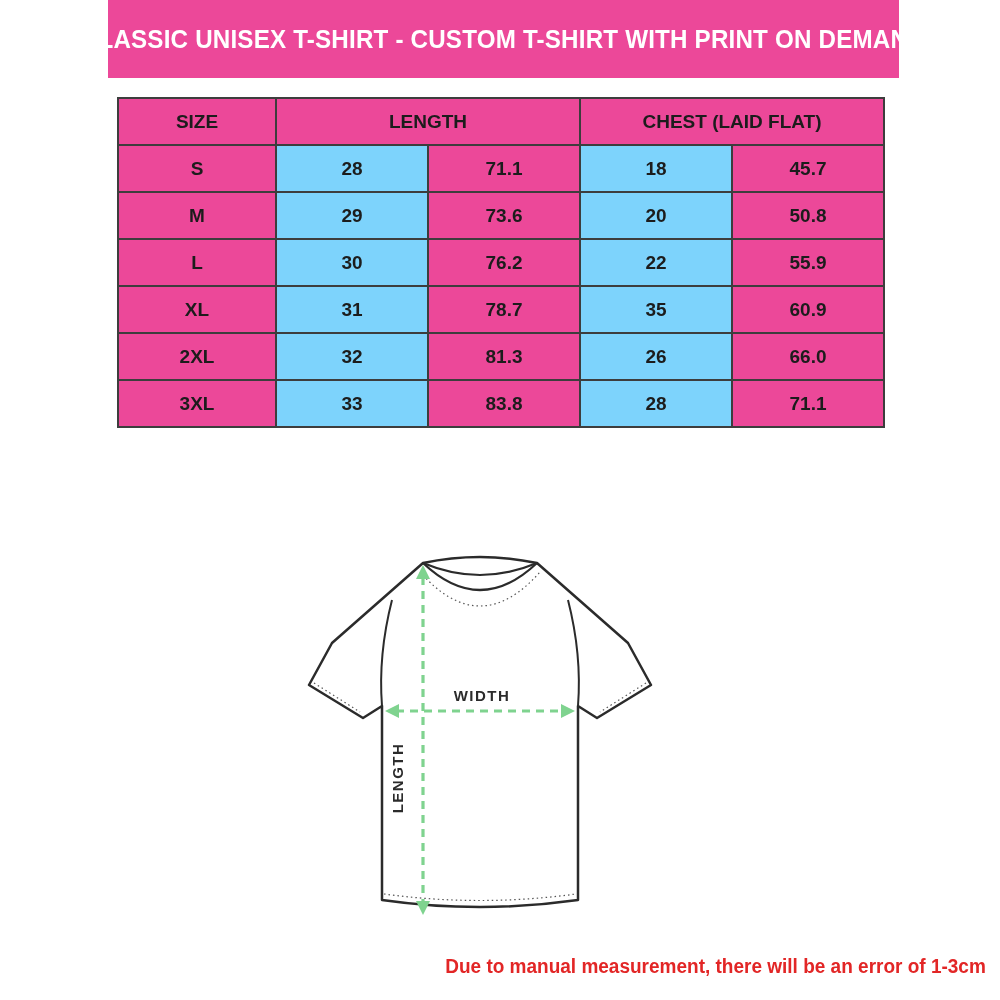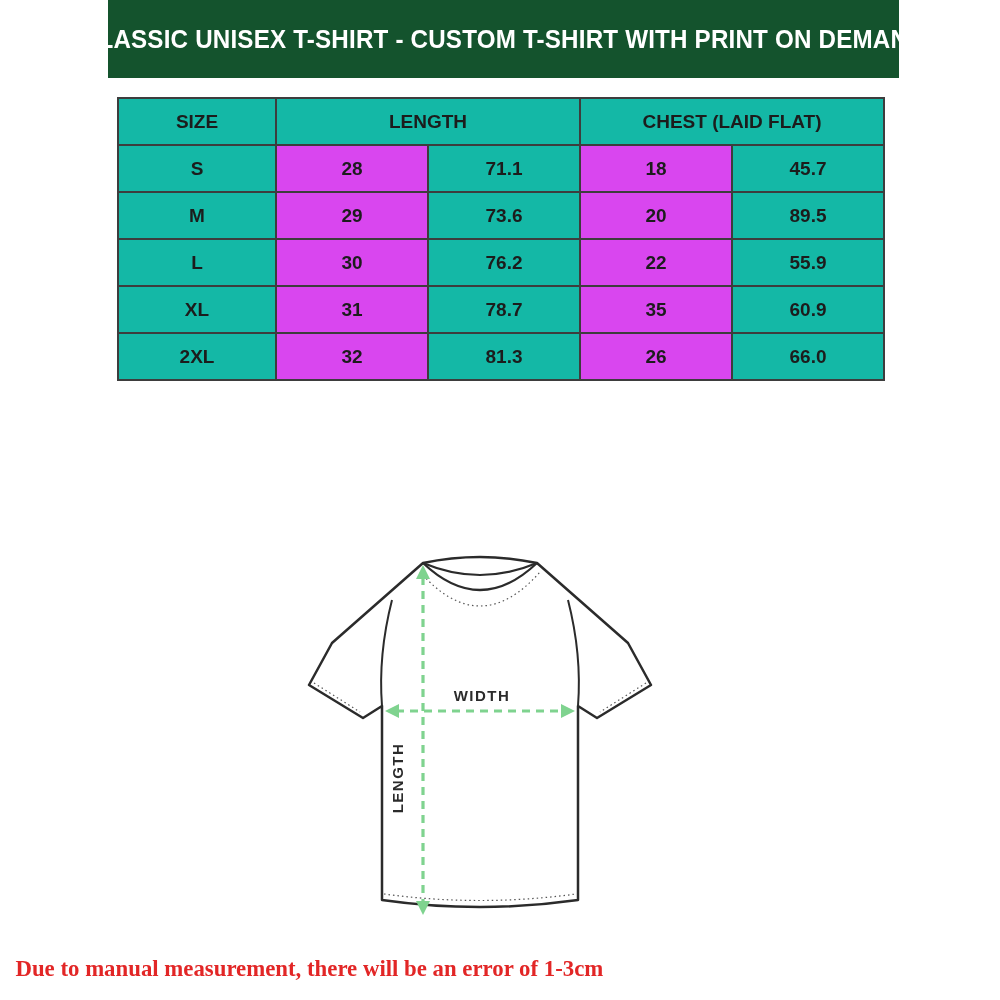--- a/index.html
+++ b/index.html
@@ -16,21 +16,21 @@
     overflow: hidden;
   }
 
   
   .banner {
     position: absolute;
     left: 108px;
     top: 0;
     width: 791px;
     height: 78px;
-    background: #14532d;
+    background: #ec4899;
     display: flex;
     align-items: center;
     justify-content: center;
   }
   .banner-title {
     color: #ffffff;
     font-weight: bold;
     font-size: 26px;
     white-space: nowrap;
     display: inline-block;
@@ -53,22 +53,22 @@
     height: 45px;
     text-align: center;
     vertical-align: middle;
     font-weight: bold;
     font-size: 19px;
     color: #1c1c1c;
     padding: 0;
   }
   .size-table .c0 { width: 156px; }
   .size-table .c1, .size-table .c2, .size-table .c3, .size-table .c4 { width: 150px; }
-  .shade { background: #14b8a6; }
-  .plain { background: #d946ef; }
+  .shade { background: #ec4899; }
+  .plain { background: #7dd3fc; }
 
   
   .diagram {
     position: absolute;
     left: 300px;
     top: 545px;
     width: 360px;
     height: 380px;
   }
   .diagram svg { display: block; }
@@ -79,25 +79,24 @@
     letter-spacing: 1.5px;
     fill: #2b2b2b;
   }
 
   
   .footer-note {
     position: absolute;
     left: 0;
     right: 0;
     top: 955px;
-    text-align: left;
+    text-align: right;
     color: #e22626;
     font-weight: bold;
-    font-size: 24px;
-    font-family: Liberation Serif, serif;
+    font-size: 20px;
   }
   .footer-note span {
     display: inline-block;
     transform: scaleX(0.95);
     white-space: nowrap;
   }
 </style>
 </head>
 <body>
 
@@ -120,21 +119,21 @@
         <td class="c1 plain">28</td>
         <td class="c2 shade">71.1</td>
         <td class="c3 plain">18</td>
         <td class="c4 shade">45.7</td>
       </tr>
       <tr>
         <td class="c0 shade">M</td>
         <td class="c1 plain">29</td>
         <td class="c2 shade">73.6</td>
         <td class="c3 plain">20</td>
-        <td class="c4 shade">89.5</td>
+        <td class="c4 shade">50.8</td>
       </tr>
       <tr>
         <td class="c0 shade">L</td>
         <td class="c1 plain">30</td>
         <td class="c2 shade">76.2</td>
         <td class="c3 plain">22</td>
         <td class="c4 shade">55.9</td>
       </tr>
       <tr>
         <td class="c0 shade">XL</td>
@@ -143,20 +142,27 @@
         <td class="c3 plain">35</td>
         <td class="c4 shade">60.9</td>
       </tr>
       <tr>
         <td class="c0 shade">2XL</td>
         <td class="c1 plain">32</td>
         <td class="c2 shade">81.3</td>
         <td class="c3 plain">26</td>
         <td class="c4 shade">66.0</td>
       </tr>
+      <tr>
+        <td class="c0 shade">3XL</td>
+        <td class="c1 plain">33</td>
+        <td class="c2 shade">83.8</td>
+        <td class="c3 plain">28</td>
+        <td class="c4 shade">71.1</td>
+      </tr>
     </tbody>
       </table>
   </div>
 
   <div class="diagram">
     <svg width="360" height="380" viewBox="0 0 360 380">
 
       <path d="M123,18 L32,98 L9,140 L63,173 L82,161 L82,355
                Q180,369 278,355 L278,161 L297,173 L351,140 L328,98 L237,18
                Q180,6 123,18 Z" fill="#ffffff" stroke="#2b2b2b" stroke-width="2.5" stroke-linejoin="round"></path>

